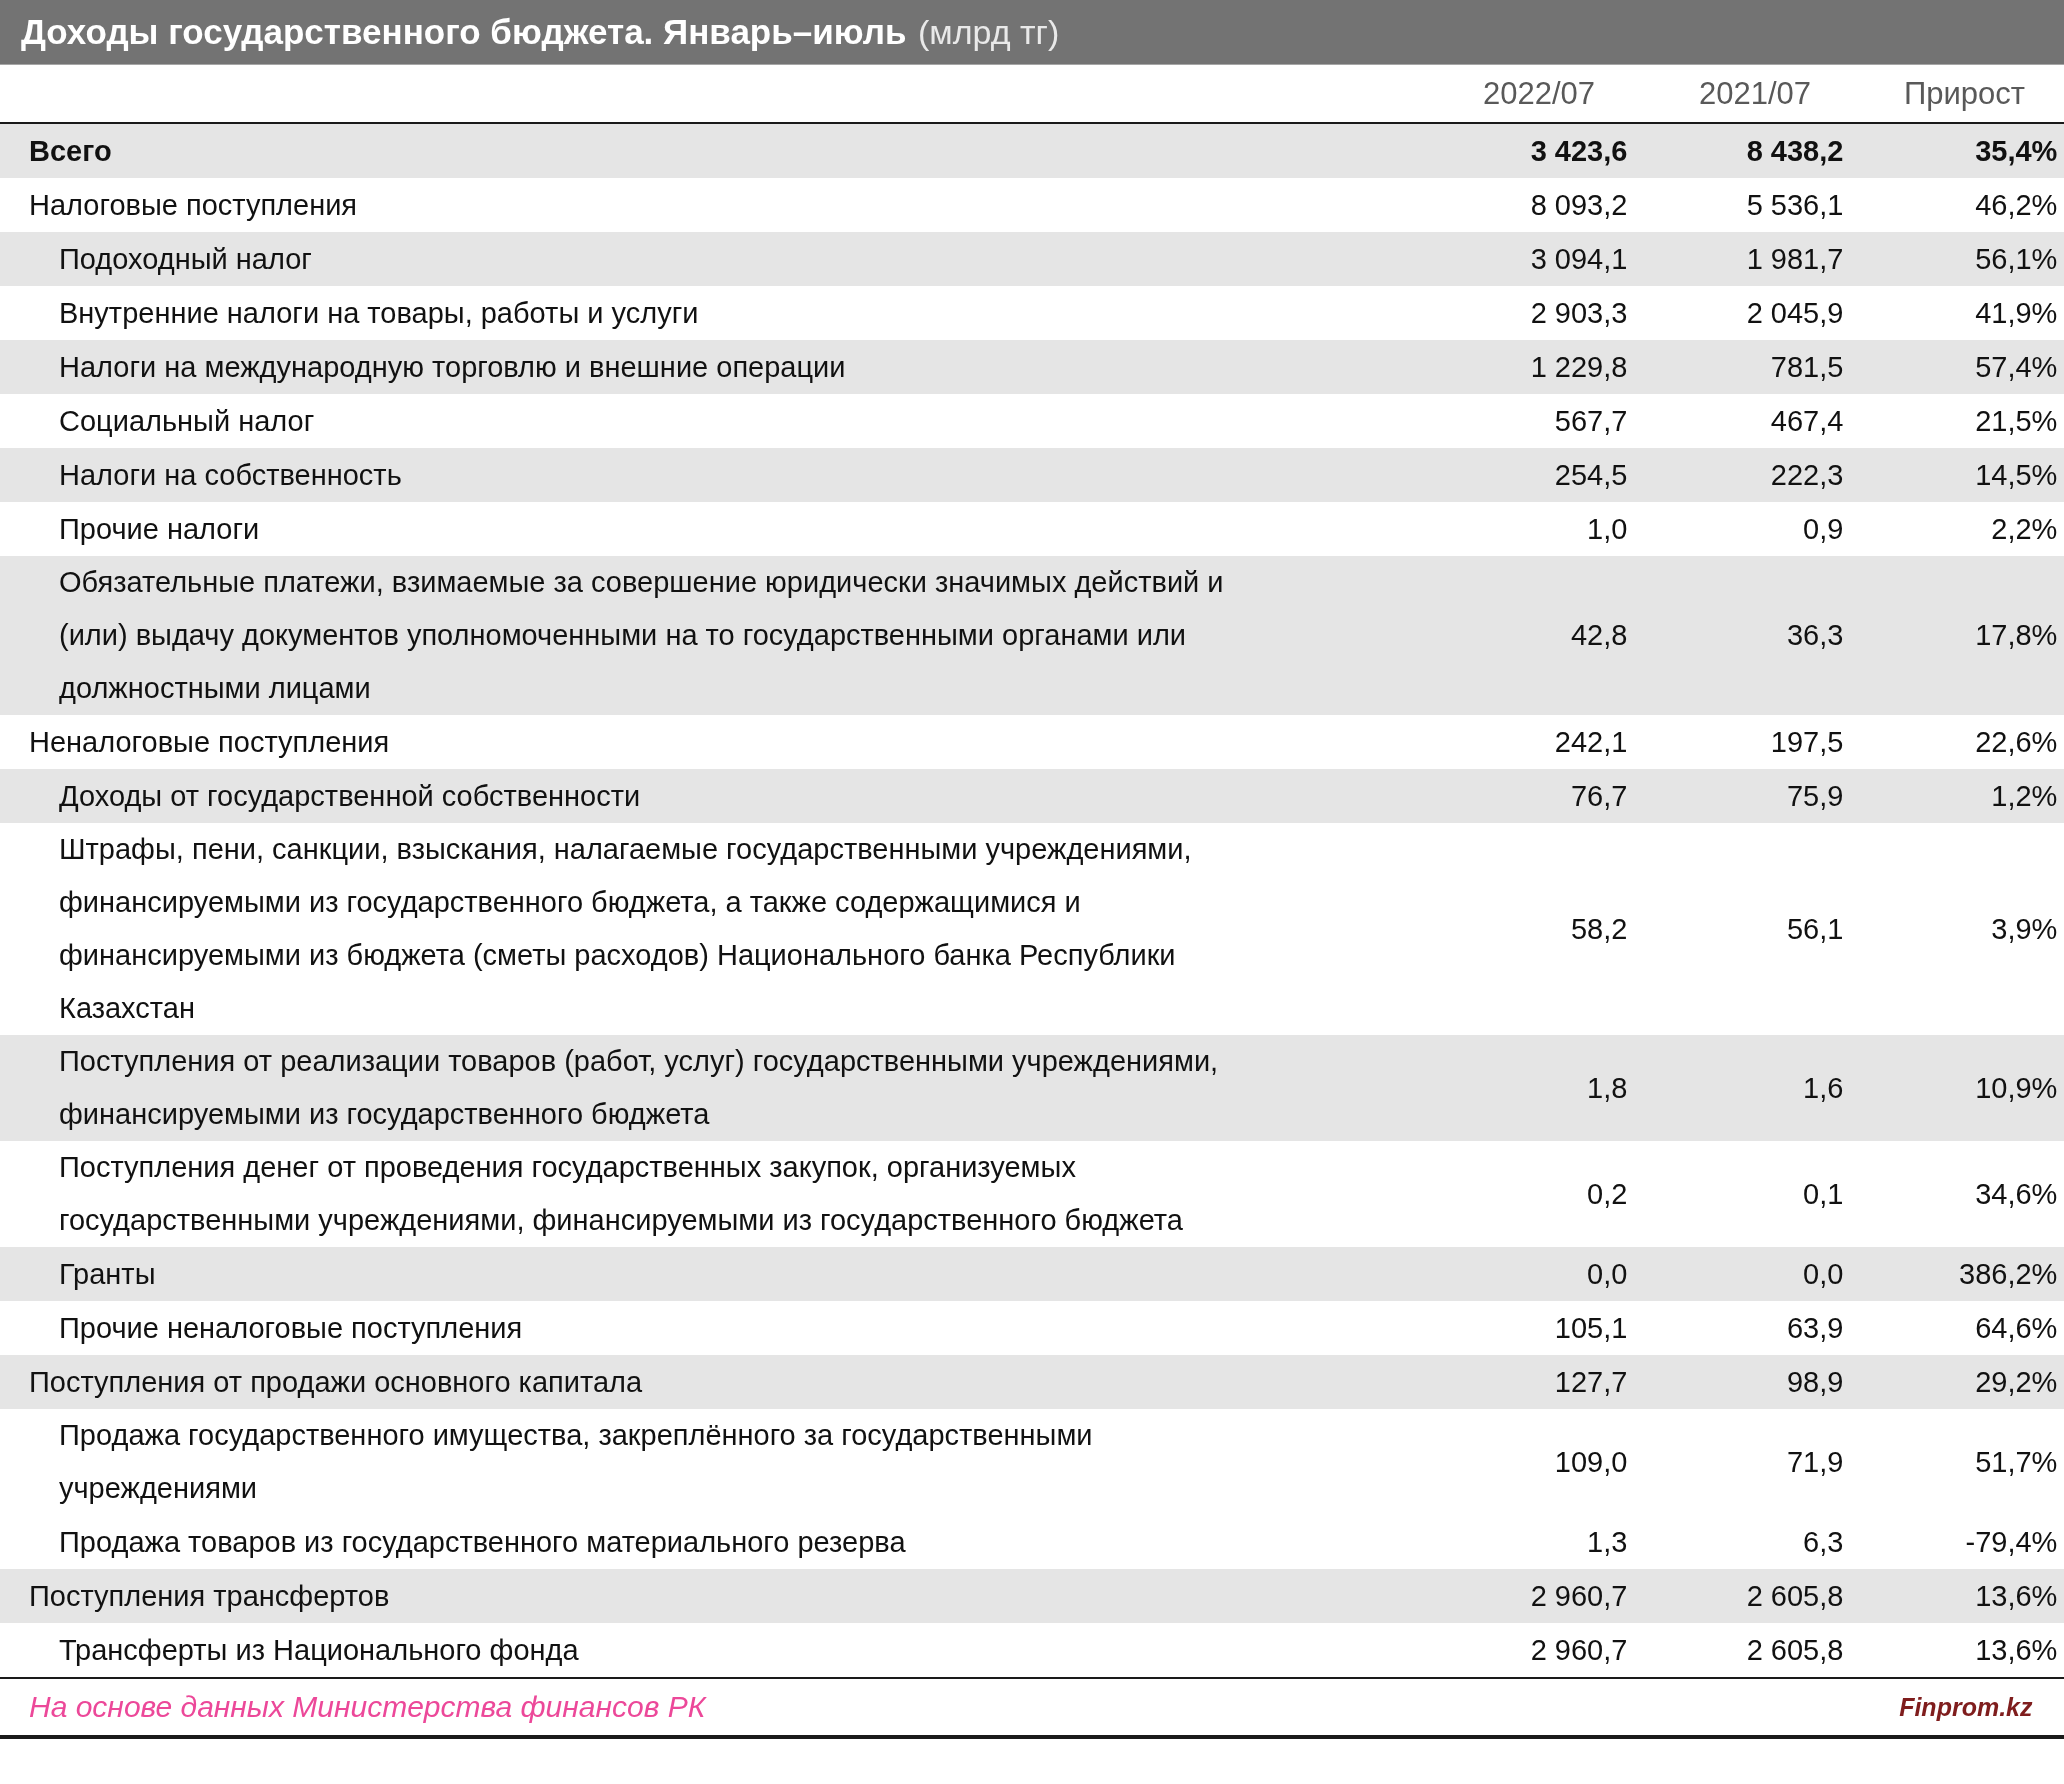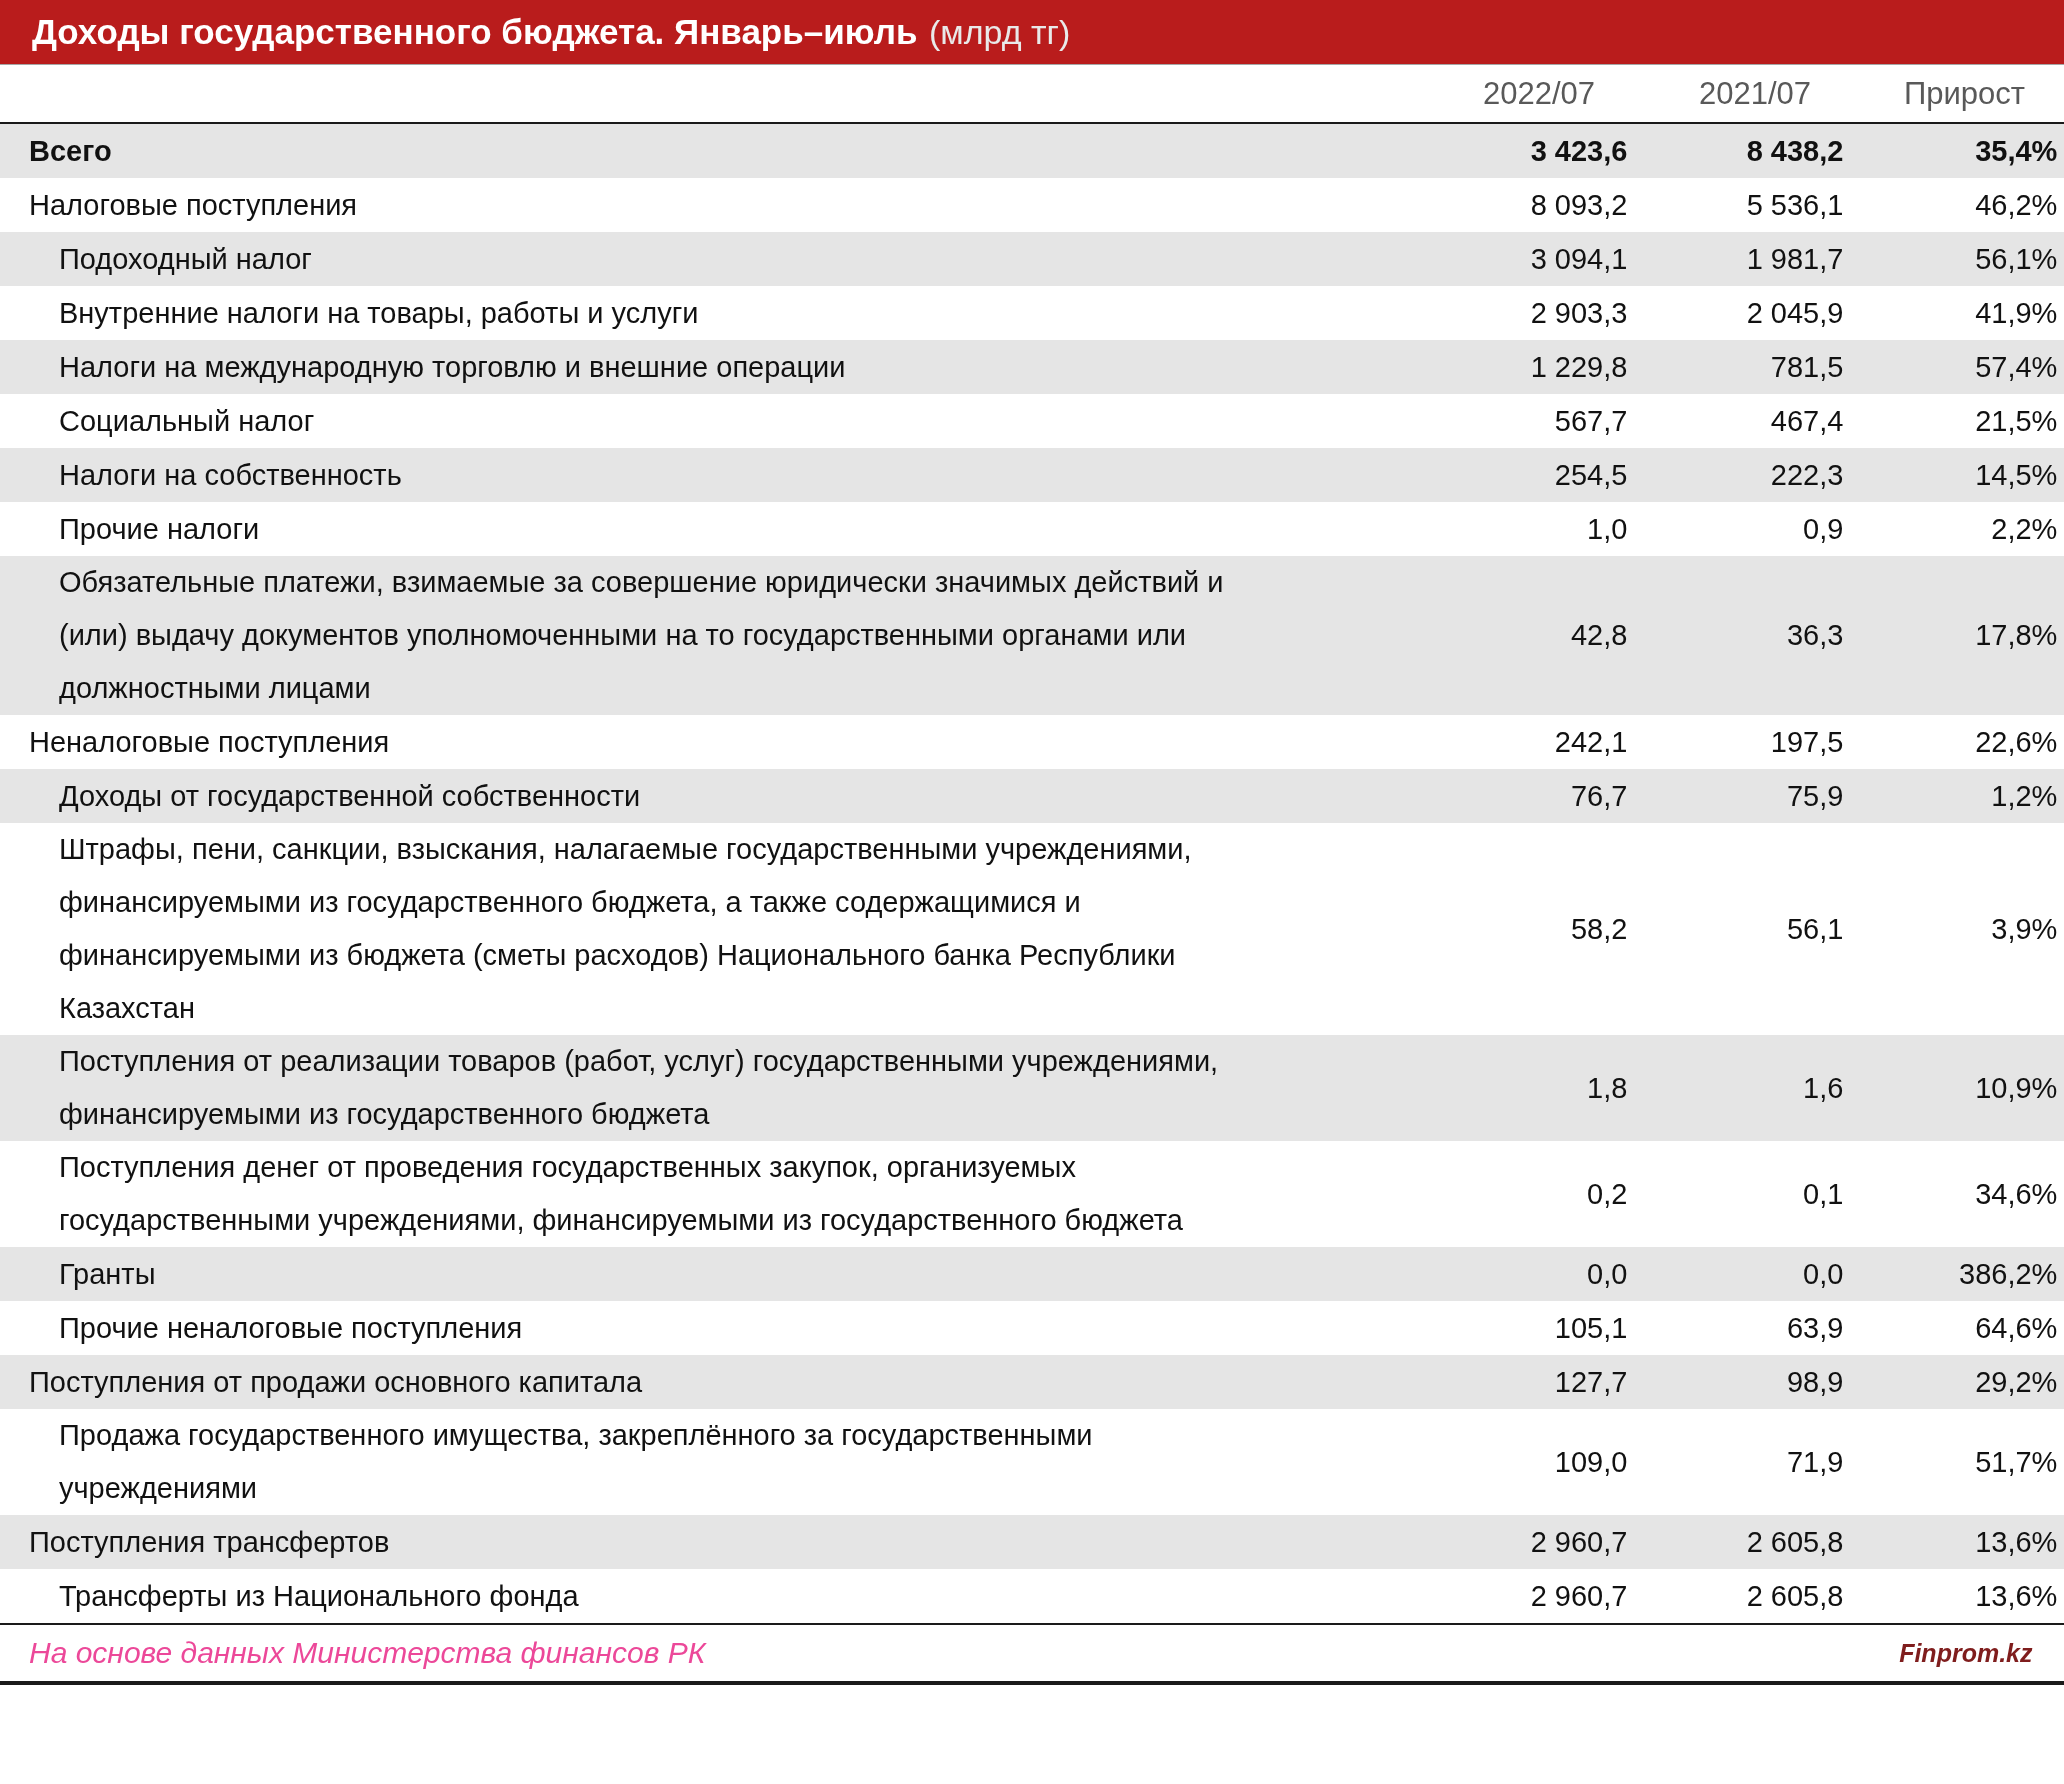--- a/index.html
+++ b/index.html
@@ -5,24 +5,24 @@
   html, body { margin: 0; padding: 0; }
   body {
     width: 2065px; height: 1785px;
     background: #ffffff;
     font-family: "Liberation Sans", sans-serif;
     color: #111111;
     overflow: hidden;
   }
   .title-bar {
     height: 65px;
-    background: #b91c1c;
+    background: #737373;
     border-bottom: 1.9px solid #a6a6a6;
     display: flex; align-items: center;
-    padding-left: 32px;
+    padding-left: 21px;
     box-sizing: border-box;
   }
   .title-main {
     color: #ffffff; font-size: 35px; font-weight: bold;
     white-space: nowrap;
   }
   .title-unit {
     color: #e9e9e9; font-size: 34px; font-weight: normal;
     margin-left: 11.5px; white-space: nowrap;
   }
@@ -211,20 +211,26 @@
         <td class="num">98,9</td>
         <td class="num">29,2%</td>
       </tr>
       <tr class="ind1">
         <td class="lbl">Продажа государственного имущества, закреплённого за государственными
 учреждениями</td>
         <td class="num">109,0</td>
         <td class="num">71,9</td>
         <td class="num">51,7%</td>
       </tr>
+      <tr class="ind1">
+        <td class="lbl">Продажа товаров из государственного материального резерва</td>
+        <td class="num">1,3</td>
+        <td class="num">6,3</td>
+        <td class="num">-79,4%</td>
+      </tr>
       <tr class="shaded ind0">
         <td class="lbl">Поступления трансфертов</td>
         <td class="num">2 960,7</td>
         <td class="num">2 605,8</td>
         <td class="num">13,6%</td>
       </tr>
       <tr class="ind1">
         <td class="lbl">Трансферты из Национального фонда</td>
         <td class="num">2 960,7</td>
         <td class="num">2 605,8</td>

